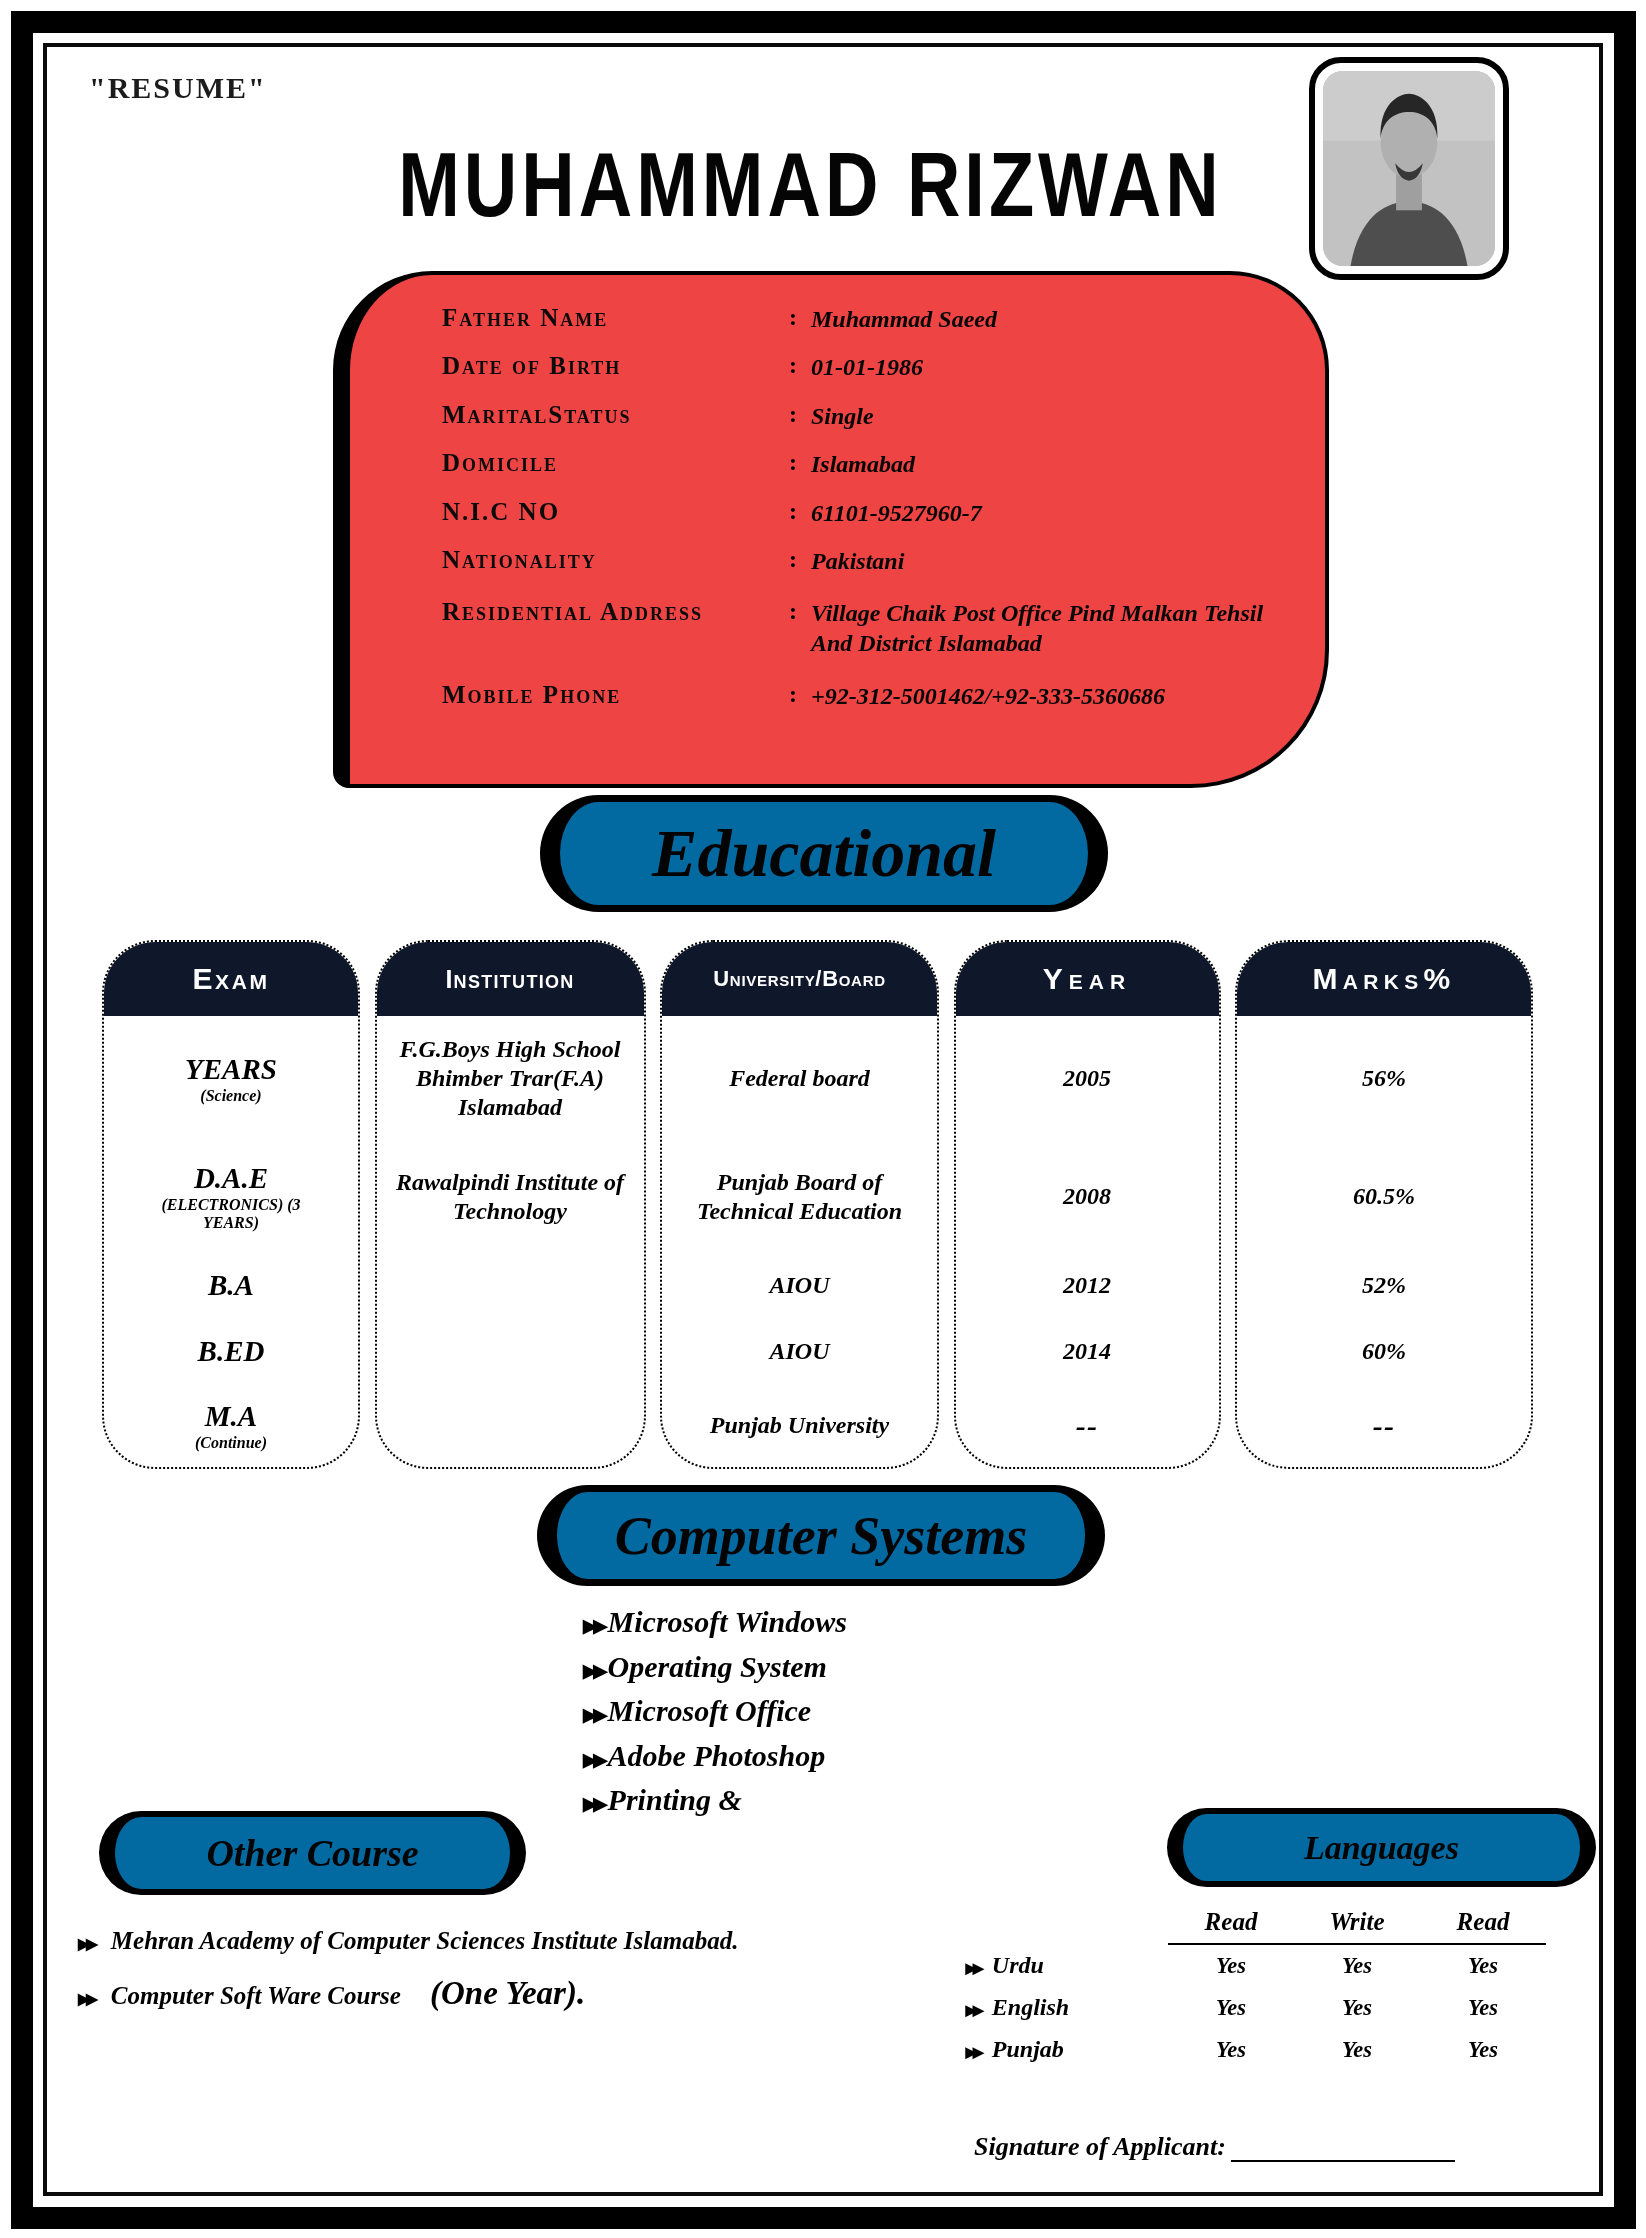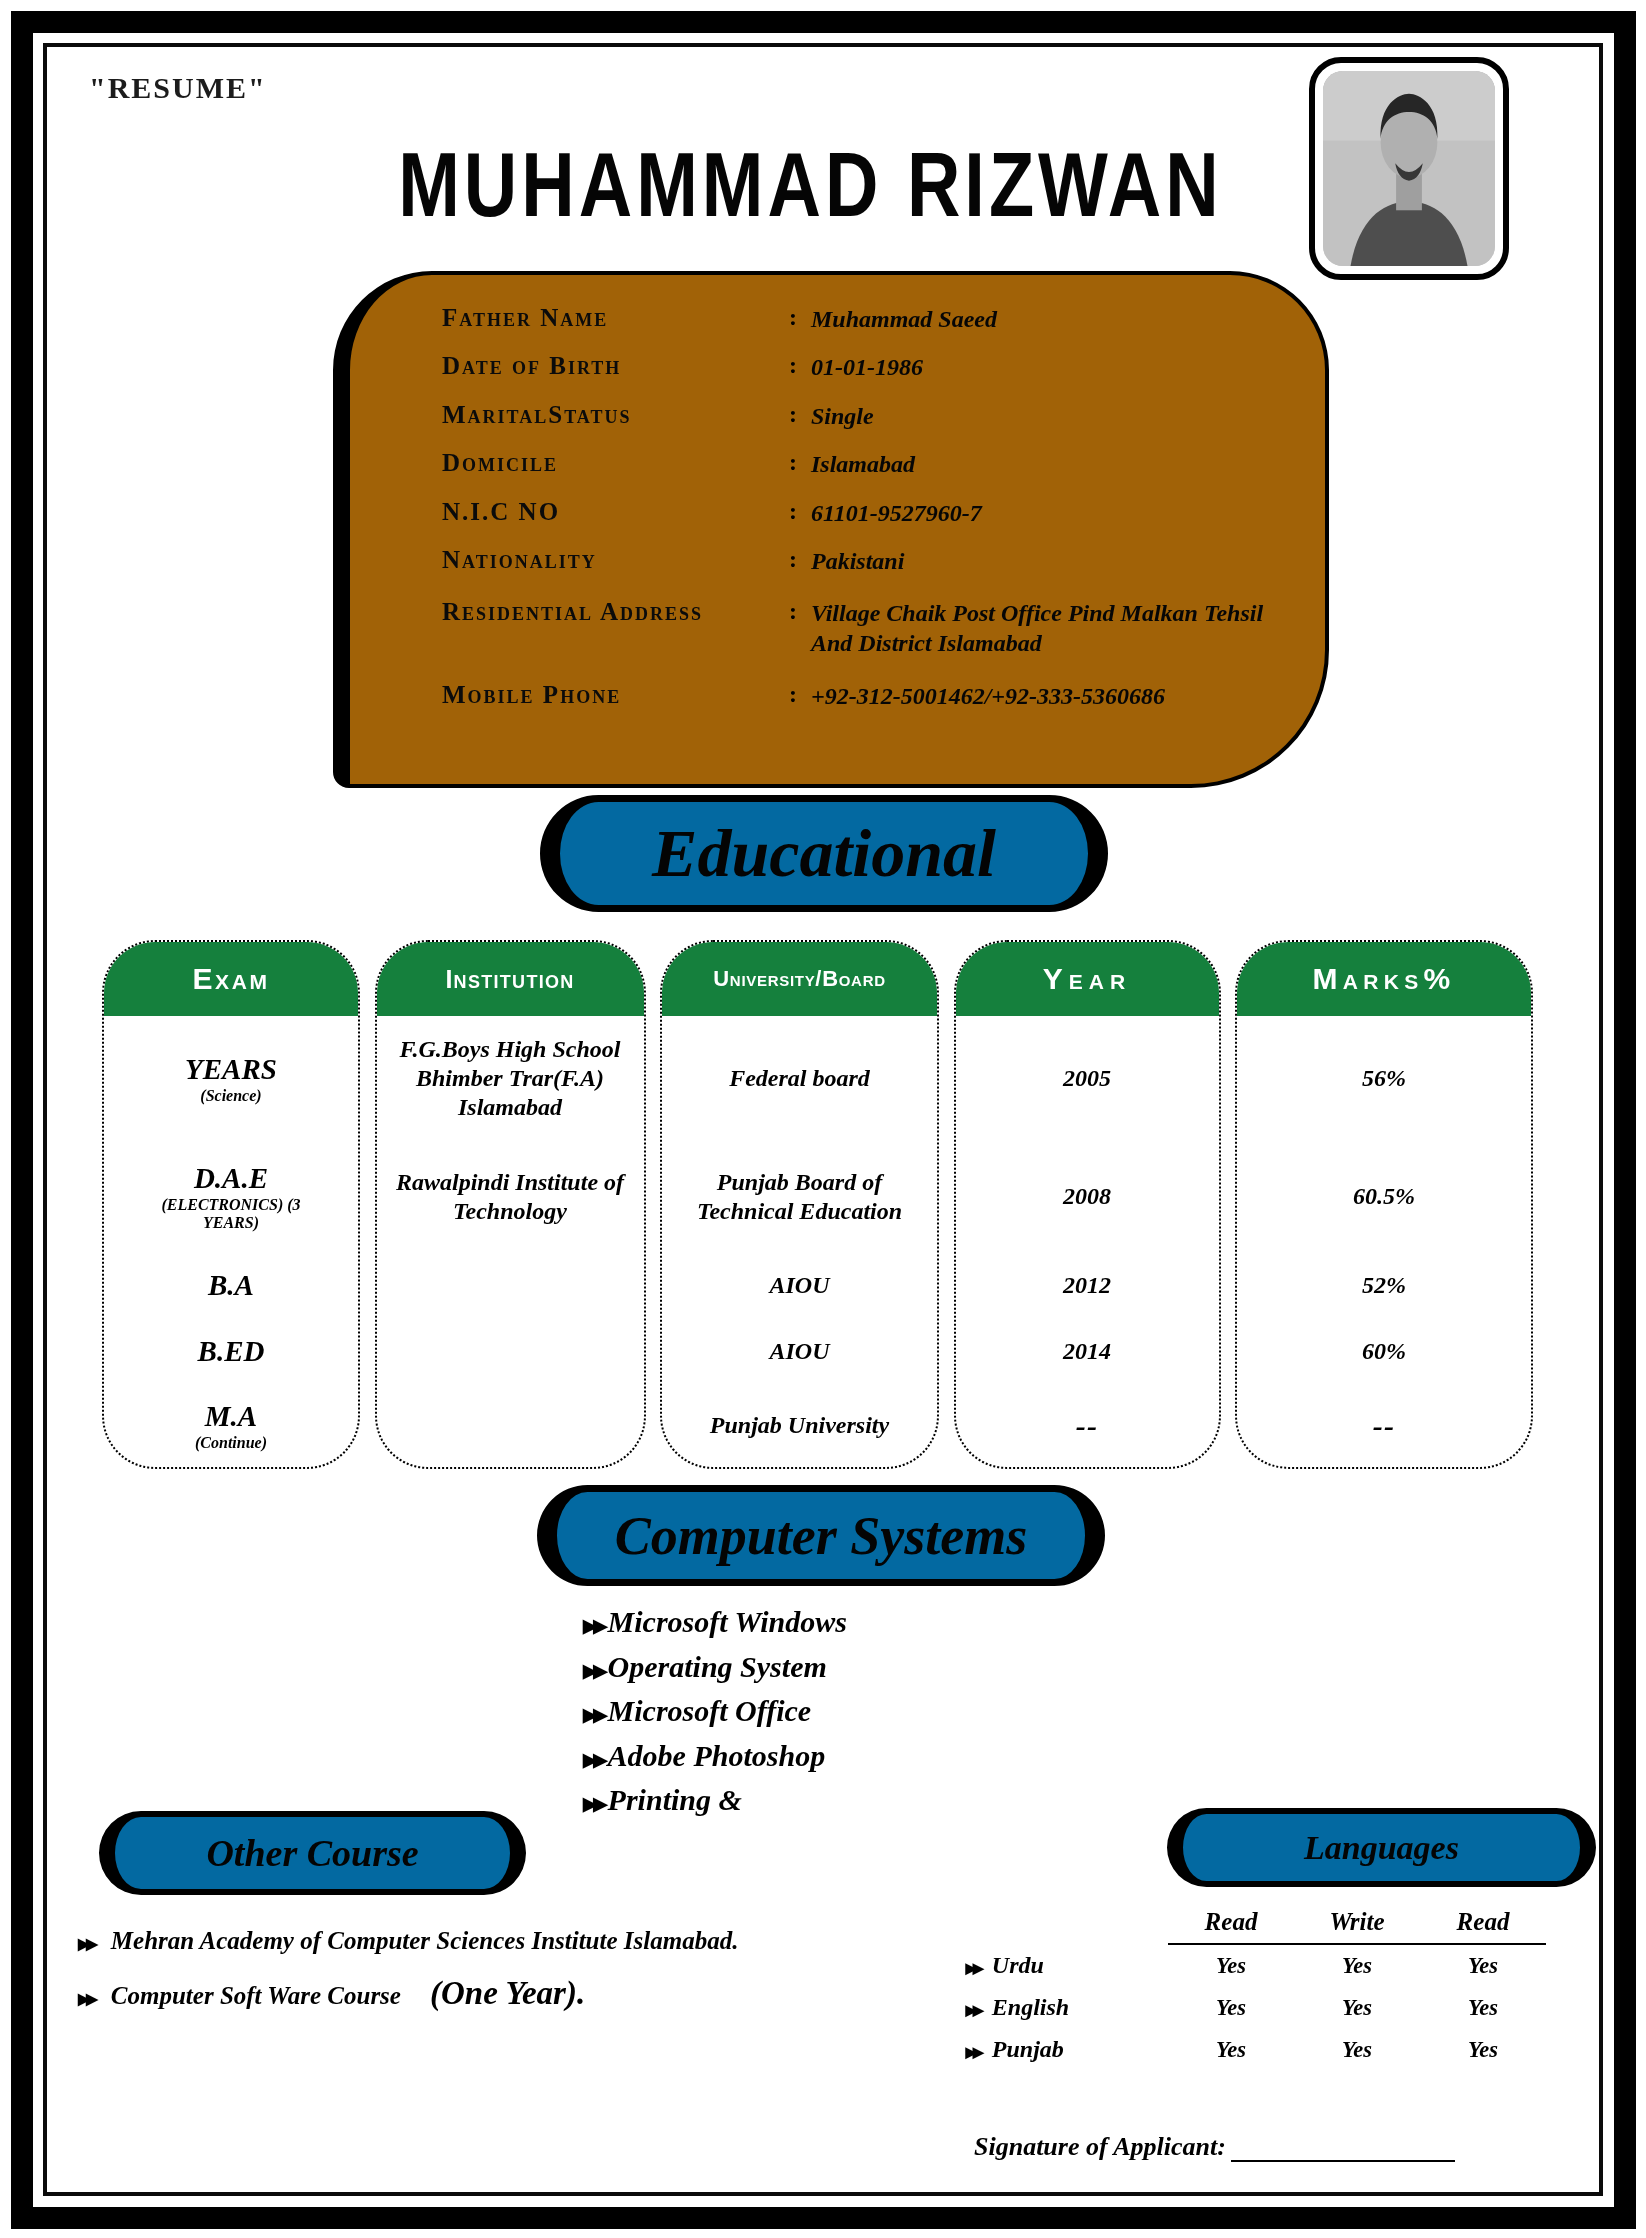--- a/index.html
+++ b/index.html
@@ -38,21 +38,21 @@
   }
   .photo-inner svg { display: block; width: 100%; height: 100%; }
 
   
   .info-box {
     position: absolute; left: 333px; top: 271px; width: 996px; height: 517px;
     box-sizing: border-box;
     border: 4px solid #000; border-left: 17px solid #000;
     border-radius: 99px 99px 138px 16px;
     padding: 29px 36px 20px 92px;
-    background: #a16207;
+    background: #ef4444;
   }
   .info-row {
     display: grid; grid-template-columns: 333px 36px 1fr;
     align-items: start; margin-bottom: 18.4px;
   }
   .info-row.gap-top { margin-top: 22.4px; }
   .info-label {
     font-family: "Liberation Serif", serif; font-weight: bold;
     font-variant: small-caps; font-size: 25px; letter-spacing: 2px;
     line-height: 1.15; color: #0b0b0b;
@@ -92,21 +92,21 @@
   .edu-col {
     border: 2.6px dotted #000; border-radius: 53px;
     overflow: hidden; background: #fff; box-sizing: border-box;
   }
   .col-exam  { width: 258px; }
   .col-inst  { width: 271px; }
   .col-univ  { width: 279px; }
   .col-year  { width: 267px; }
   .col-marks { width: 298px; }
   .edu-head {
-    background: #15803d; color: #fff; height: 74px;
+    background: #0f172a; color: #fff; height: 74px;
     border-radius: 47px 47px 0 0;
     display: flex; align-items: center; justify-content: center;
     font-family: "Liberation Sans", sans-serif; font-weight: bold;
     font-variant: small-caps;
   }
   .h-exam  { font-size: 30px; letter-spacing: 2.6px; }
   .h-inst  { font-size: 25px; letter-spacing: 1.3px; }
   .h-univ  { font-size: 22px; letter-spacing: 0.7px; }
   .h-year  { font-size: 30px; letter-spacing: 6px; }
   .h-marks { font-size: 30px; letter-spacing: 5.3px; }

